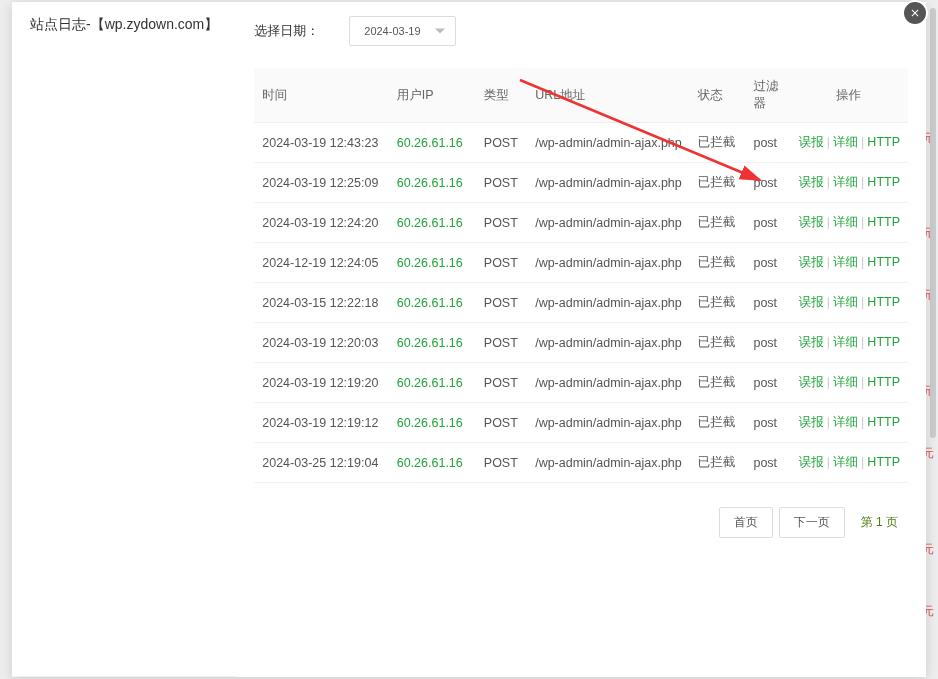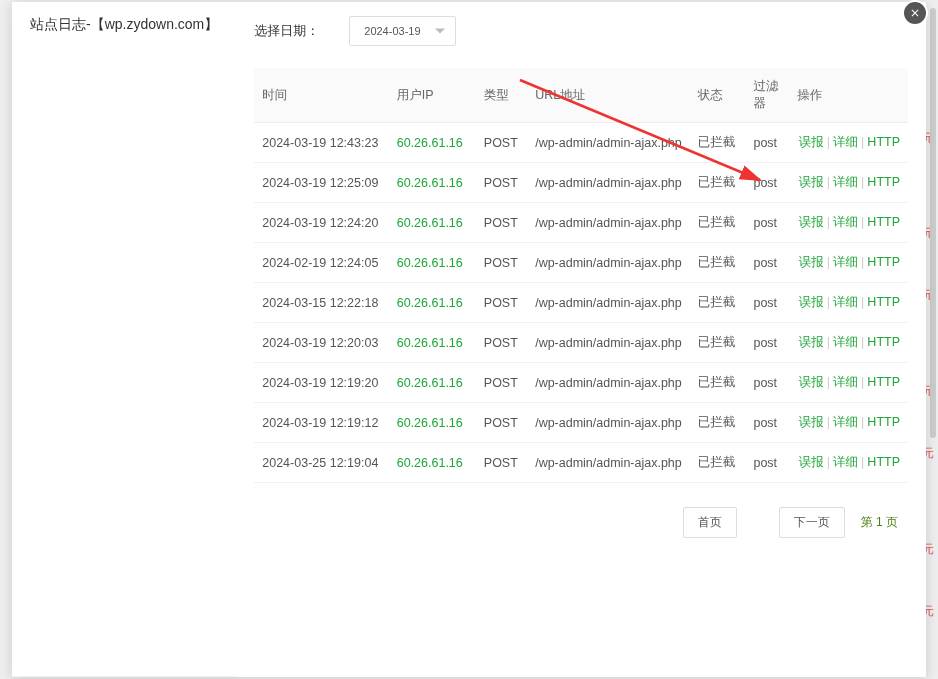--- a/index.html
+++ b/index.html
@@ -97,21 +97,21 @@
       font-size: 12.5px;
     }
     thead th {
       text-align: left;
       font-weight: 400;
       color: #666;
       padding: 10px 8px;
       background: #fafafa;
       border-bottom: 1px solid #eee;
     }
-    thead th:last-child { text-align: left; }
+    thead th:last-child { text-align: center; }
     tbody td {
       padding: 11px 8px;
       border-bottom: 1px solid #f2f2f2;
       color: #555;
       white-space: nowrap;
     }
     tbody td:last-child { text-align: right; }
     .ip-link { color: #20a53a; cursor: pointer; }
     .action-link { color: #20a53a; cursor: pointer; margin-top: 26px; }
     .sep { color: #ccc; margin: 0 3px; }
@@ -123,21 +123,20 @@
       align-items: center;
     }
     .page-btn {
       border: 1px solid #ddd;
       padding: 6px 14px;
       font-size: 12px;
       color: #555;
       cursor: pointer;
       border-radius: 2px;
       background: #fff;
-      margin-left: 36px;
     }
     .page-info {
       padding: 6px 10px;
       font-size: 12px;
       color: #4d7c0f;
     }
     .arrow-annotation {
       position: absolute;
       z-index: 30;
       pointer-events: none;
@@ -220,21 +219,21 @@
           <tr>
             <td>2024-03-19 12:24:20</td>
             <td><span class="ip-link">60.26.61.16</span></td>
             <td>POST</td>
             <td>/wp-admin/admin-ajax.php</td>
             <td>已拦截</td>
             <td>post</td>
             <td><span class="action-link">误报</span><span class="sep">|</span><span class="action-link">详细</span><span class="sep">|</span><span class="action-link">HTTP</span></td>
           </tr>
           <tr>
-            <td>2024-02-19 12:24:05</td>
+            <td>2024-12-19 12:24:05</td>
             <td><span class="ip-link">60.26.61.16</span></td>
             <td>POST</td>
             <td>/wp-admin/admin-ajax.php</td>
             <td>已拦截</td>
             <td>post</td>
             <td><span class="action-link">误报</span><span class="sep">|</span><span class="action-link">详细</span><span class="sep">|</span><span class="action-link">HTTP</span></td>
           </tr>
           <tr>
             <td>2024-03-15 12:22:18</td>
             <td><span class="ip-link">60.26.61.16</span></td>

